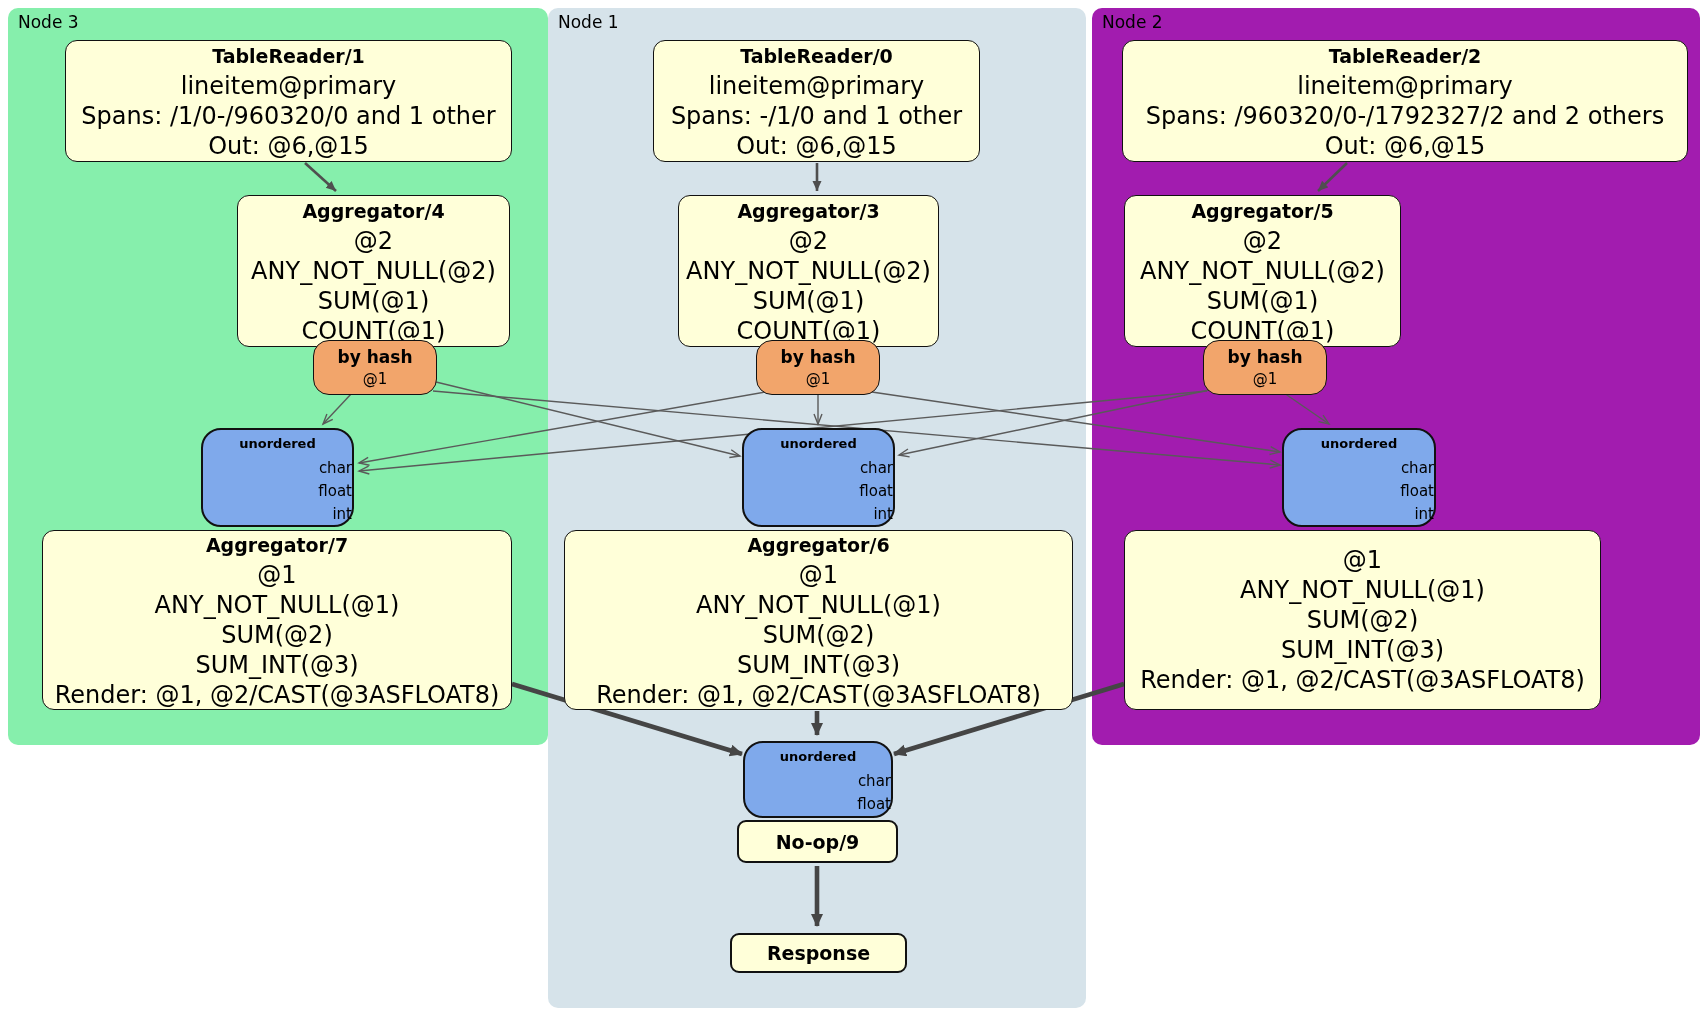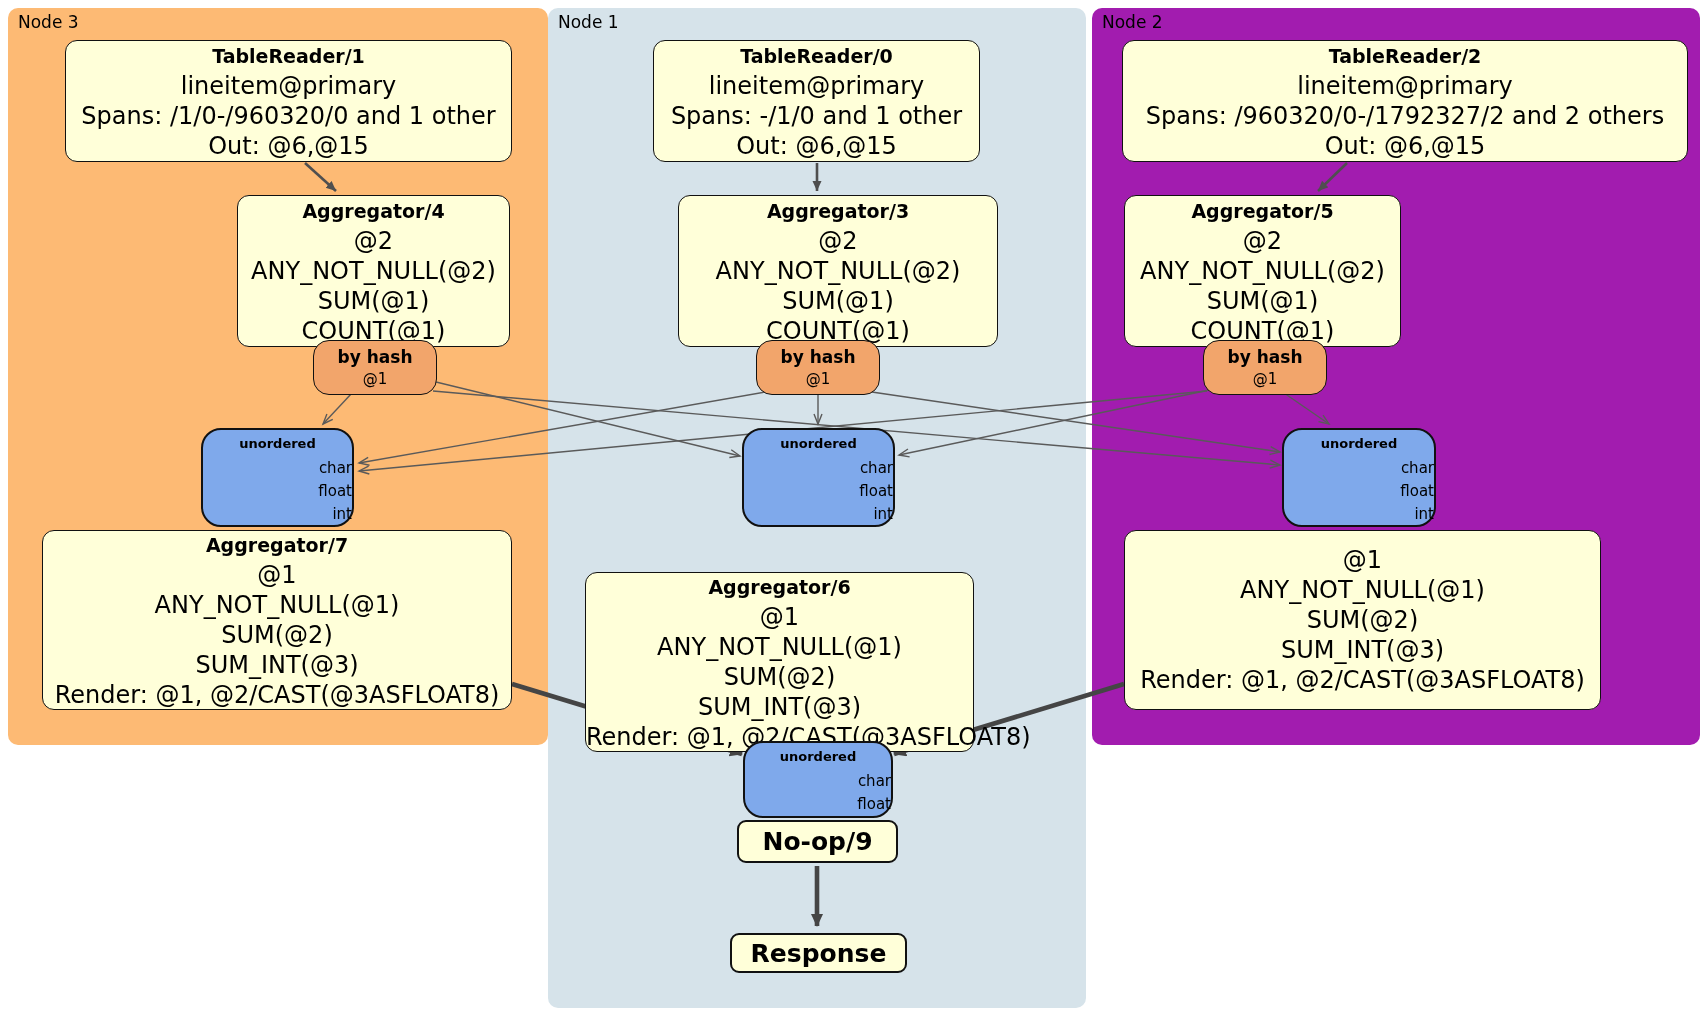--- a/index.html
+++ b/index.html
@@ -16,28 +16,28 @@
   .ybox{background:#ffffd9;border:1.6px solid #111;border-radius:12px;}
   .ybox .bt{font-weight:bold;font-size:19px;line-height:30px;white-space:nowrap;}
   .ybox .bl{font-size:24px;line-height:30px;white-space:nowrap;}
   .hash{background:#f2a56b;border:1.6px solid #111;border-radius:16px;}
   .hash .ht{font-weight:bold;font-size:17px;line-height:24px;}
   .hash .hl{font-size:15px;line-height:21px;}
   .sync{background:#7fa9eb;border:2px solid #111;border-radius:20px;}
   .sync .st{font-weight:bold;font-size:13px;line-height:27px;}
   .sync .sl{font-size:15px;line-height:23px;text-align:right;}
   .bigword{background:#ffffd9;border:2px solid #111;border-radius:9px;
-           font-weight:bold;font-size:25px;white-space:nowrap;}
+           font-weight:bold;font-size:19px;white-space:nowrap;}
 </style>
 </head>
 <body>
 
 <div id="stage">
 
-  <div class="panel" style="left:8px;top:8px;width:540px;height:737px;background:#fdba74;">
+  <div class="panel" style="left:8px;top:8px;width:540px;height:737px;background:#86efac;">
     <span class="panel-label">Node 3</span>
   </div>
   <div class="panel" style="left:548px;top:8px;width:538px;height:1000px;background:#d6e3ea;">
     <span class="panel-label">Node 1</span>
   </div>
   <div class="panel" style="left:1092px;top:8px;width:608px;height:737px;background:#a21caf;">
     <span class="panel-label">Node 2</span>
   </div>
 
   <svg id="edges" width="1706" height="1016">
@@ -105,28 +105,28 @@
     <div class="sl">float</div>
     <div class="sl">int</div>
   </div>
 
   <div class="box ybox" style="left:653px;top:40px;width:327px;height:122px;">
     <div class="bt">TableReader/0</div>
     <div class="bl">lineitem@primary</div>
     <div class="bl">Spans: -/1/0 and 1 other</div>
     <div class="bl">Out: @6,@15</div>
   </div>
-  <div class="box ybox" style="left:678px;top:195px;width:320px;height:152px;justify-content:flex-end;">
+  <div class="box ybox" style="left:678px;top:195px;width:261px;height:152px;justify-content:flex-end;">
     <div class="bt">Aggregator/3</div>
     <div class="bl">@2</div>
     <div class="bl">ANY_NOT_NULL(@2)</div>
     <div class="bl">SUM(@1)</div>
     <div class="bl">COUNT(@1)</div>
   </div>
-  <div class="box ybox" style="left:585px;top:530px;width:389px;height:180px;margin-top:42px;">
+  <div class="box ybox" style="left:564px;top:530px;width:509px;height:180px;">
     <div class="bt">Aggregator/6</div>
     <div class="bl">@1</div>
     <div class="bl">ANY_NOT_NULL(@1)</div>
     <div class="bl">SUM(@2)</div>
     <div class="bl">SUM_INT(@3)</div>
     <div class="bl">Render: @1, @2/CAST(@3ASFLOAT8)</div>
   </div>
   <div class="box hash" style="left:756px;top:340px;width:124px;height:55px;">
     <div class="ht">by hash</div>
     <div class="hl">@1</div>

